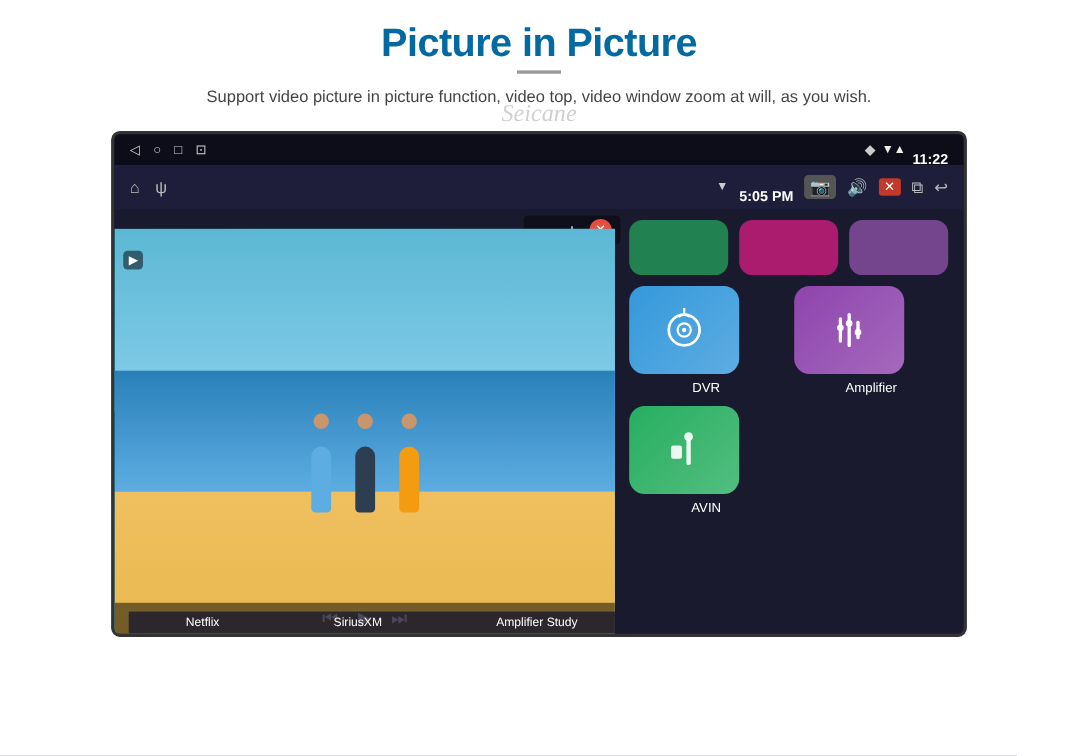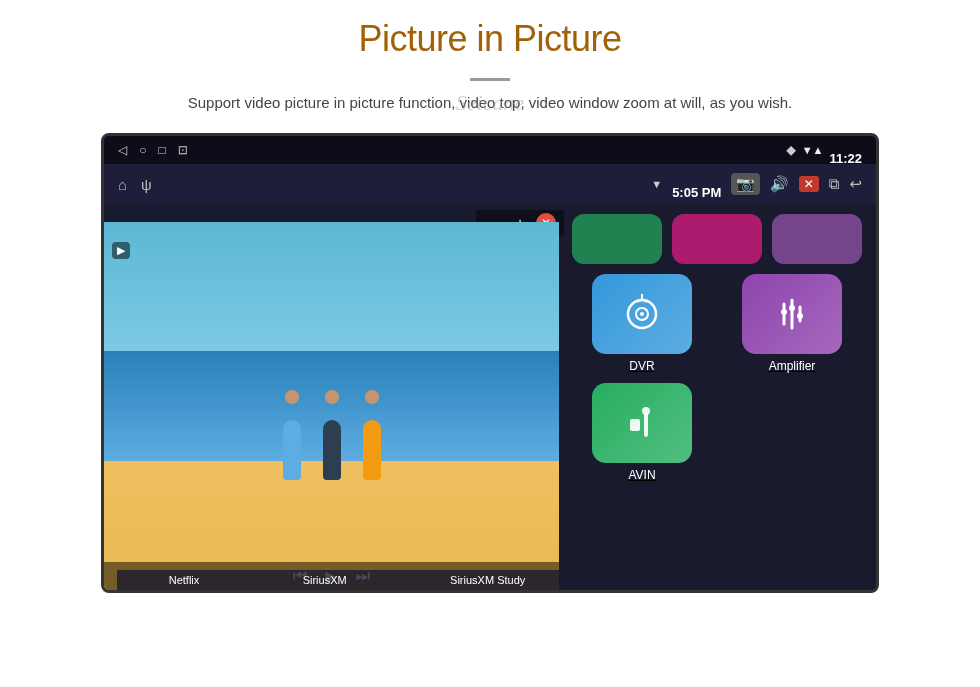--- a/index.html
+++ b/index.html
@@ -16,24 +16,24 @@
       height: 687px;
       display: flex;
       flex-direction: column;
       align-items: center;
       background: #fff;
       padding-top: 18px;
     }
 
     .page-title {
       font-size: 36px;
-      font-weight: 400;
-      color: #a16207;
+      font-weight: 700;
+      color: #0369a1;
       letter-spacing: -0.5px;
-      margin-bottom: 18px;
+      margin-bottom: 4px;
     }
 
     .title-divider {
       width: 40px;
       height: 3px;
       background: #999;
       margin: 0 auto 10px;
     }
 
     .watermark {
@@ -314,24 +314,22 @@
     .apps-main-grid {
       display: grid;
       grid-template-columns: 1fr 1fr;
       gap: 10px;
       margin-top: 4px;
     }
 
     .app-cell {
       display: flex;
       flex-direction: column;
-      align-items: center;
       gap: 5px;
       cursor: pointer;
-      text-decoration: underline;
     }
 
     .app-icon {
       width: 100px;
       height: 80px;
       border-radius: 14px;
       display: flex;
       align-items: center;
       justify-content: center;
       font-size: 30px;
@@ -453,21 +451,21 @@
           <div class="video-playbar">
             <span class="play-icon">⏮</span>
             <span class="play-icon">▶</span>
             <span class="play-icon">⏭</span>
           </div>
         </div>
 
         <div class="bottom-labels">
           <span class="bottom-label">Netflix</span>
           <span class="bottom-label">SiriusXM</span>
-          <span class="bottom-label">SiriusXM Study</span>
+          <span class="bottom-label">Amplifier Study</span>
         </div>
 
       </div>
 
       <div class="app-grid-area">
 
         <div class="apps-row-top">
           <div class="app-stub app-stub-green"></div>
           <div class="app-stub app-stub-pink"></div>
           <div class="app-stub app-stub-purple"></div>

